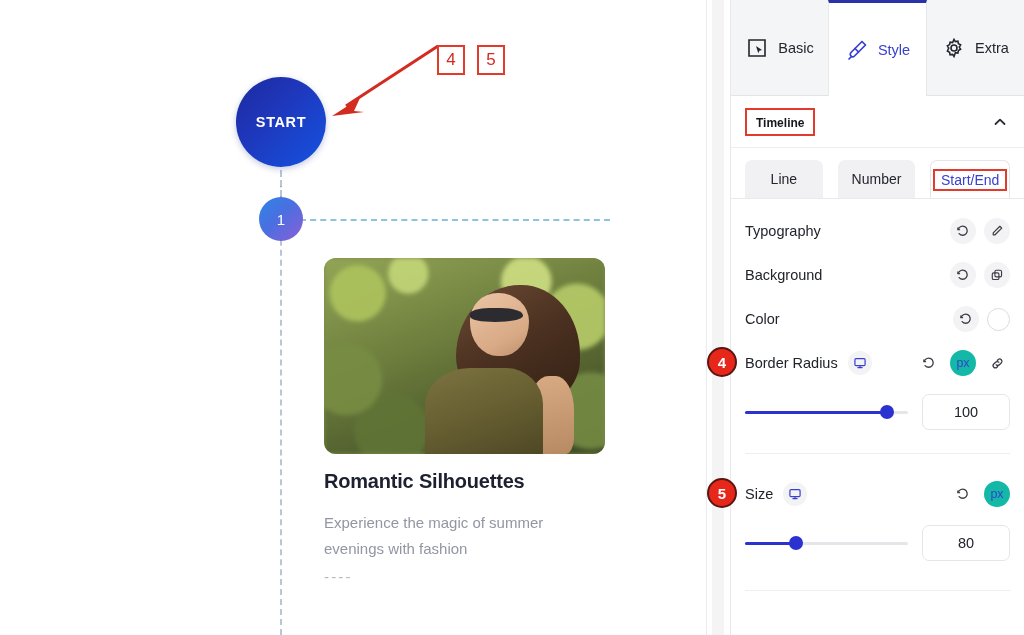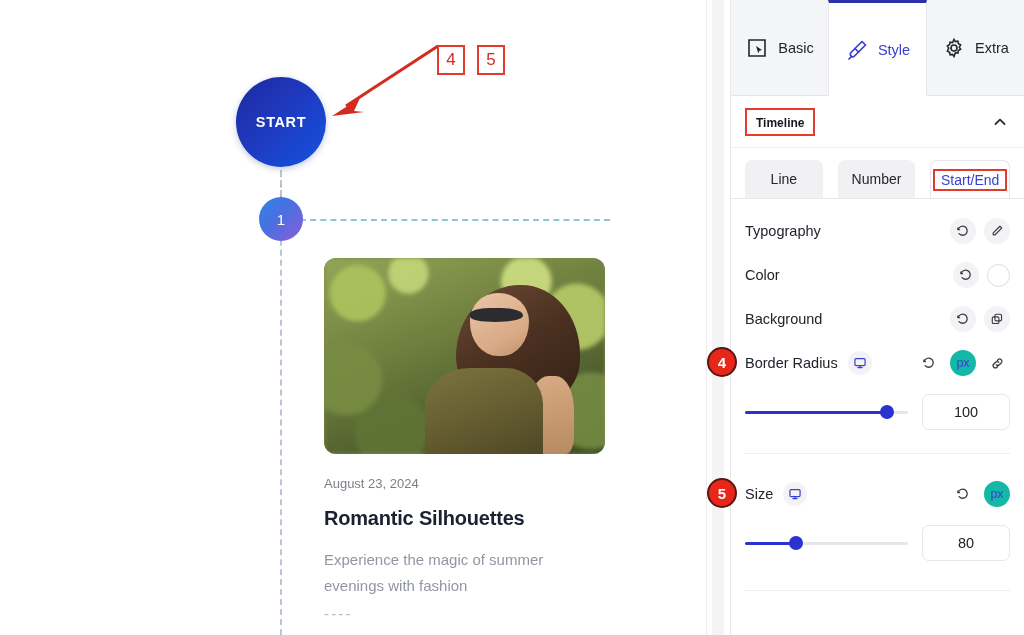--- a/index.html
+++ b/index.html
@@ -329,21 +329,20 @@
 
     <div class="card">
       <div class="card-photo">
         <div class="bokeh"></div>
         <div class="subj-hair"></div>
         <div class="subj-face"></div>
         <div class="subj-glasses"></div>
         <div class="subj-arm"></div>
         <div class="subj-body"></div>
       </div>
-      <div class="card-date">August 23, 2024</div>
       <div class="card-title">Romantic Silhouettes</div>
       <div class="card-desc">Experience the magic of summer evenings with fashion</div>
       <div class="card-dashes">- - - -</div>
     </div>
 
     <svg class="arrow-svg" width="130" height="80" viewBox="0 0 130 80">
       <line x1="118" y1="6" x2="26" y2="66" stroke="#d42b20" stroke-width="3"></line>
       <polygon points="12,76 40,58 34,71 44,72" fill="#d42b20"></polygon>
     </svg>
 
@@ -419,53 +418,53 @@
           </div>
           <div class="circ-btn">
             <svg width="14" height="14" viewBox="0 0 16 16" fill="none" stroke="#3b3d45" stroke-width="1.4" stroke-linecap="round" stroke-linejoin="round">
               <path d="M11.3 2.6l2.1 2.1-7.6 7.6H3.7v-2.1z"></path>
             </svg>
           </div>
         </div>
       </div>
 
       <div class="row">
+        <span class="row-label">Background</span>
+        <span class="row-spacer"></span>
+        <div class="row-actions">
+          <div class="circ-btn">
+            <svg width="14" height="14" viewBox="0 0 16 16" fill="none" stroke="#3b3d45" stroke-width="1.5" stroke-linecap="round">
+              <path d="M4 6.5H2.2V4.6"></path>
+              <path d="M2.6 6.2A5.2 5.2 0 1 1 3.6 11"></path>
+            </svg>
+          </div>
+          <div class="circ-btn">
+            <svg width="14" height="14" viewBox="0 0 16 16" fill="none" stroke="#3b3d45" stroke-width="1.3">
+              <rect x="5.6" y="2.6" width="7.6" height="7.6" rx="1.6"></rect>
+              <rect x="2.6" y="5.6" width="7.6" height="7.6" rx="1.6"></rect>
+            </svg>
+          </div>
+        </div>
+      </div>
+
+      <div class="row">
         <span class="row-label">Color</span>
         <span class="row-spacer"></span>
         <div class="row-actions">
           <div class="circ-btn">
             <svg width="14" height="14" viewBox="0 0 16 16" fill="none" stroke="#3b3d45" stroke-width="1.5" stroke-linecap="round">
               <path d="M4 6.5H2.2V4.6"></path>
               <path d="M2.6 6.2A5.2 5.2 0 1 1 3.6 11"></path>
             </svg>
           </div>
           <div class="swatch"></div>
         </div>
       </div>
 
       <div class="row">
-        <span class="row-label">Background</span>
-        <span class="row-spacer"></span>
-        <div class="row-actions">
-          <div class="circ-btn">
-            <svg width="14" height="14" viewBox="0 0 16 16" fill="none" stroke="#3b3d45" stroke-width="1.5" stroke-linecap="round">
-              <path d="M4 6.5H2.2V4.6"></path>
-              <path d="M2.6 6.2A5.2 5.2 0 1 1 3.6 11"></path>
-            </svg>
-          </div>
-          <div class="circ-btn">
-            <svg width="14" height="14" viewBox="0 0 16 16" fill="none" stroke="#3b3d45" stroke-width="1.3">
-              <rect x="5.6" y="2.6" width="7.6" height="7.6" rx="1.6"></rect>
-              <rect x="2.6" y="5.6" width="7.6" height="7.6" rx="1.6"></rect>
-            </svg>
-          </div>
-        </div>
-      </div>
-
-      <div class="row">
         <span class="row-label">Border Radius</span>
         <div class="device-btn">
           <svg width="14" height="14" viewBox="0 0 16 16" fill="none" stroke="#3840cf" stroke-width="1.4" stroke-linecap="round">
             <rect x="2.2" y="3" width="11.6" height="8" rx="1.3"></rect>
             <path d="M8 11v2M5.6 13.2h4.8"></path>
           </svg>
         </div>
         <span class="row-spacer"></span>
         <div class="row-actions">
           <div class="circ-btn flat">

